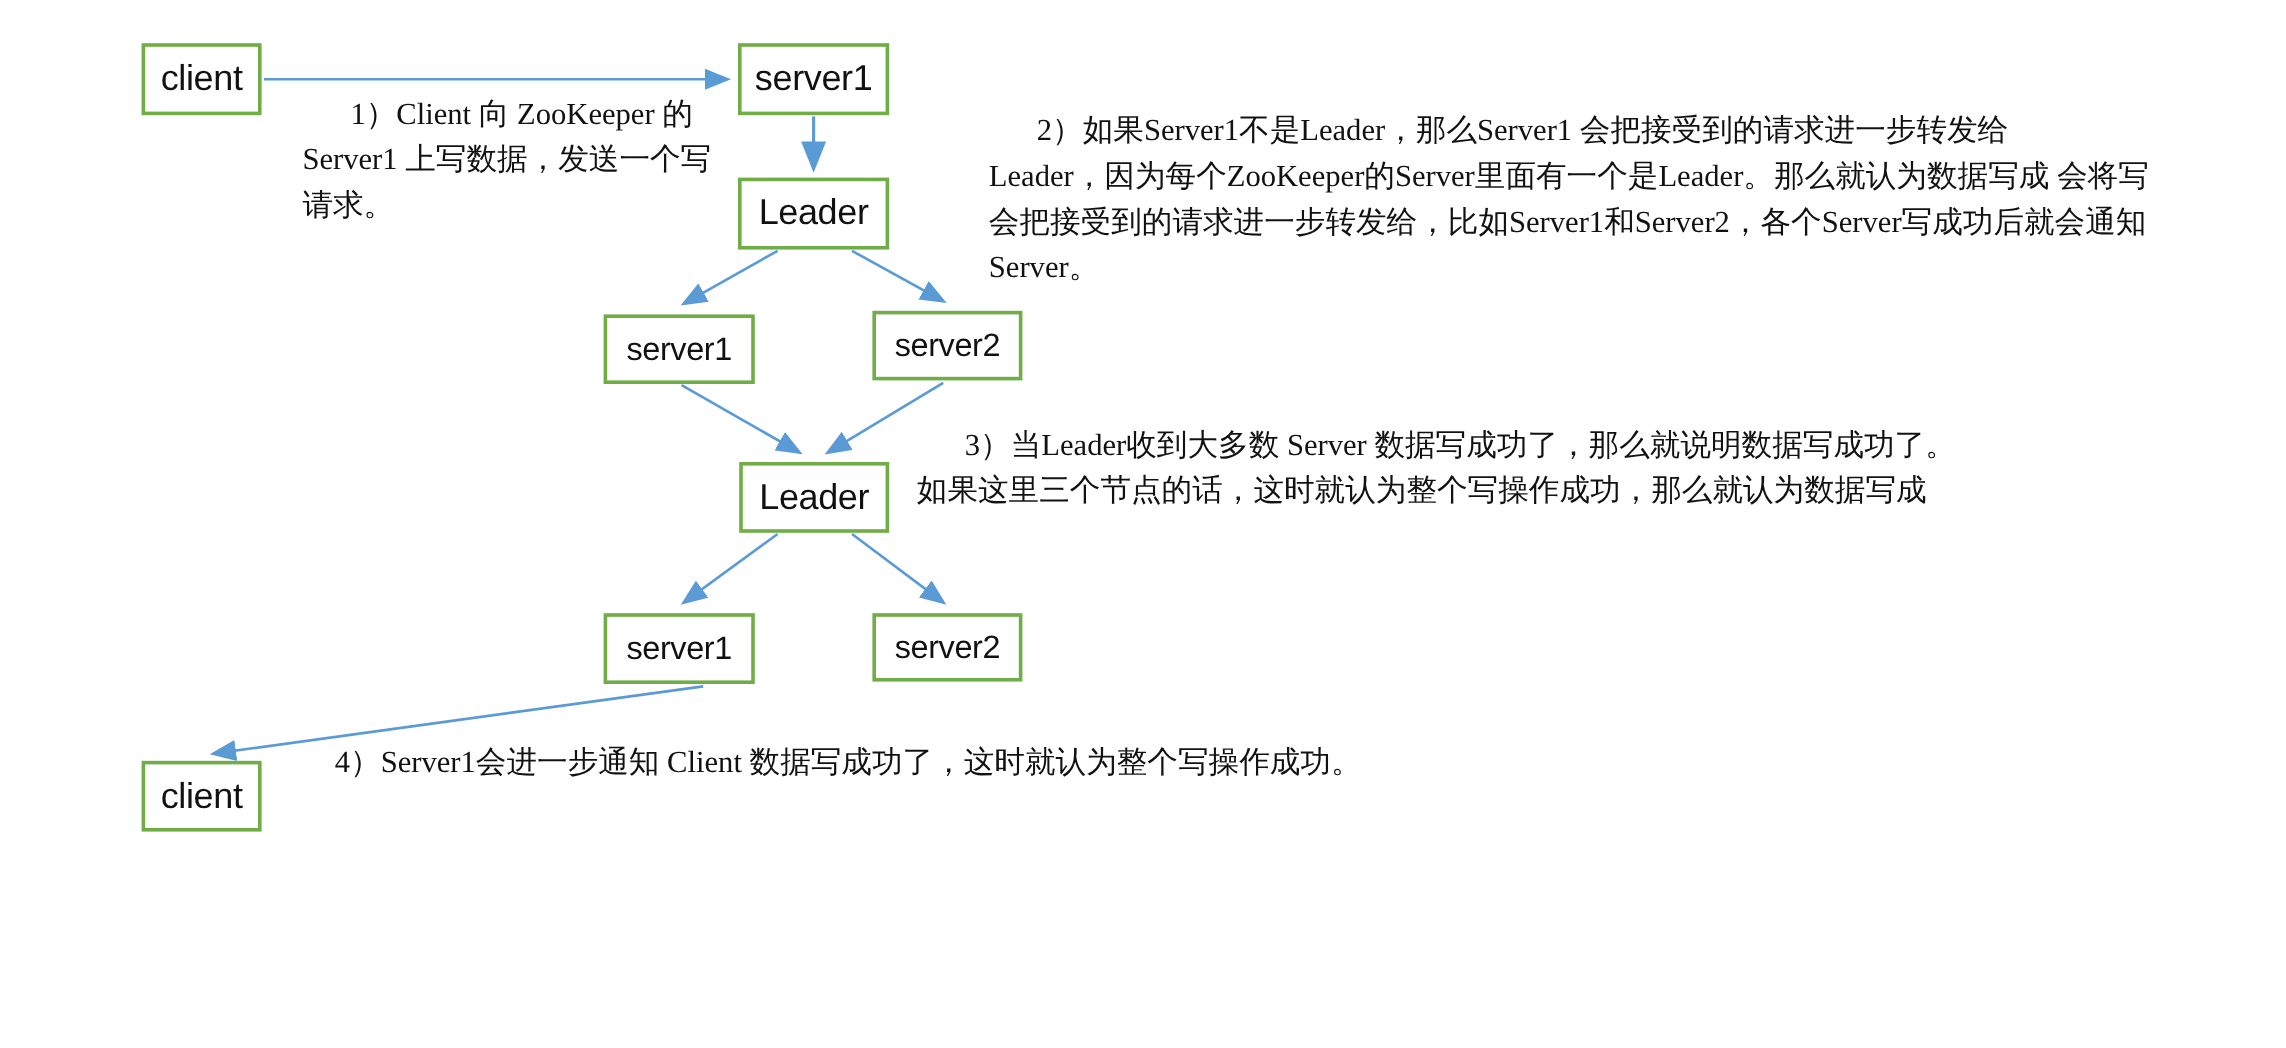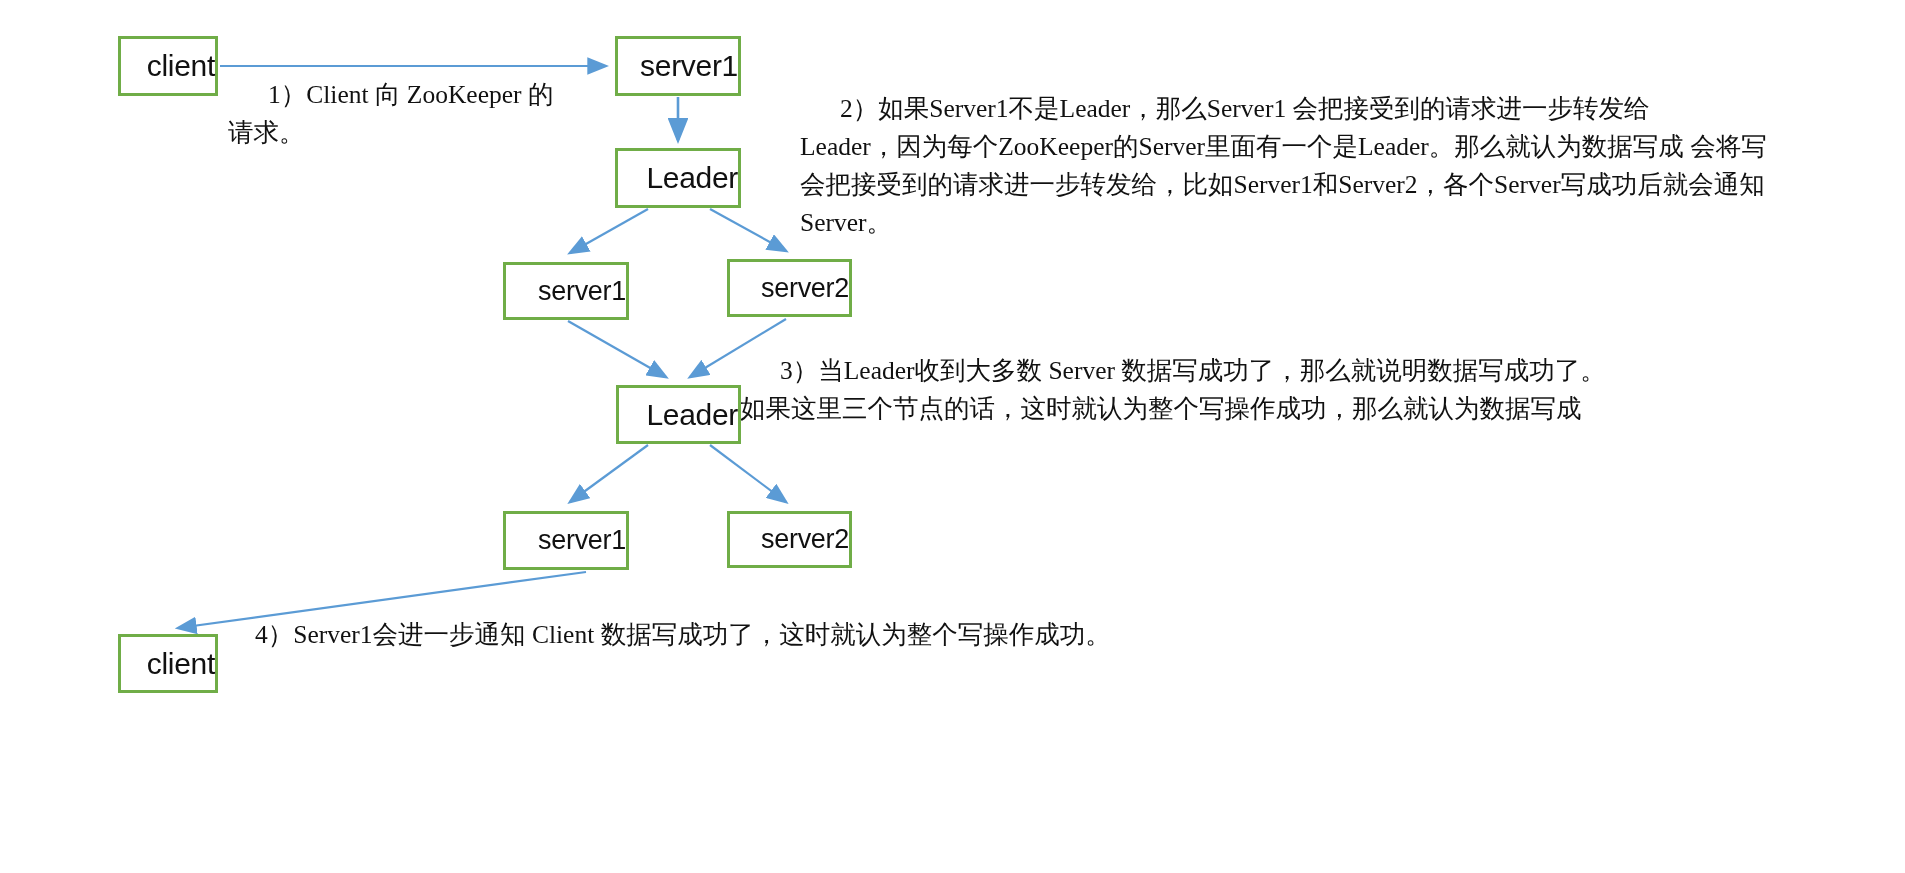--- a/index.html
+++ b/index.html
@@ -11,38 +11,39 @@
     position:relative;
   }
   #canvas{position:absolute;left:0;top:0;width:1905px;height:873px;}
   svg.edges{position:absolute;left:0;top:0;width:1905px;height:873px;pointer-events:none;}
 
   .node{
     position:absolute;
     box-sizing:border-box;
     background:#ffffff;
     border:3px solid #70AD47;
-    display:flex;align-items:center;justify-content:flex-end;
+    display:flex;align-items:center;justify-content:center;
     color:#111111;
     font-family:"Liberation Sans",sans-serif;
     font-size:30px;
     font-weight:400;
     letter-spacing:-0.3px;
     white-space:nowrap;
     z-index:3;
   }
   .node.small{font-size:27px;}
 
   .para{
     position:absolute;
     color:#111111;
     font-family:"Liberation Serif",serif;
     font-size:25.5px;
     line-height:38px;
     z-index:2;
+    margin-left:24px;
   }
   .para .ln{display:block;white-space:nowrap;}
   .para .ln.indent{text-indent:40px;}
 
   
   #para1{left:228px;top:76px;width:520px;line-height:38px;}
   #para2{left:800px;top:90px;width:1100px;line-height:38px;}
   #para3{left:740px;top:352px;width:1160px;line-height:38px;}
   #para4{left:255px;top:616px;width:1200px;line-height:38px;}
 </style>
@@ -108,20 +109,21 @@
   <div class="node small" style="left:727px;top:511px;width:125px;height:57px;">
     <span>server2</span>
   </div>
 
   <div class="node" style="left:118px;top:634px;width:100px;height:59px;">
     <span>client</span>
   </div>
 
   <div class="para" id="para1">
     <span class="ln indent">1）Client 向 ZooKeeper 的</span>
+    <span class="ln">Server1 上写数据，发送一个写</span>
     <span class="ln">请求。</span>
   </div>
 
   <div class="para" id="para2">
     <span class="ln indent">2）如果Server1不是Leader，那么Server1 会把接受到的请求进一步转发给</span>
     <span class="ln">Leader，因为每个ZooKeeper的Server里面有一个是Leader。那么就认为数据写成 会将写</span>
     <span class="ln">会把接受到的请求进一步转发给，比如Server1和Server2，各个Server写成功后就会通知</span>
     <span class="ln">Server。</span>
   </div>
 

